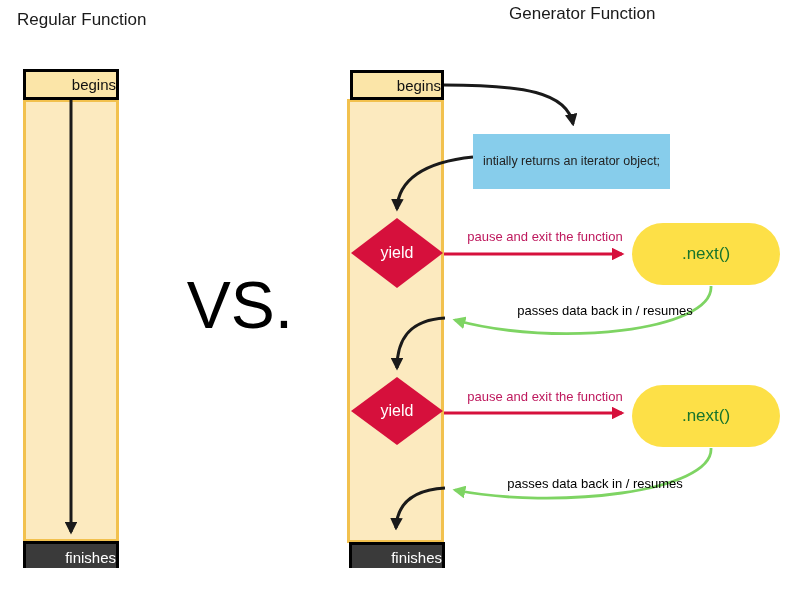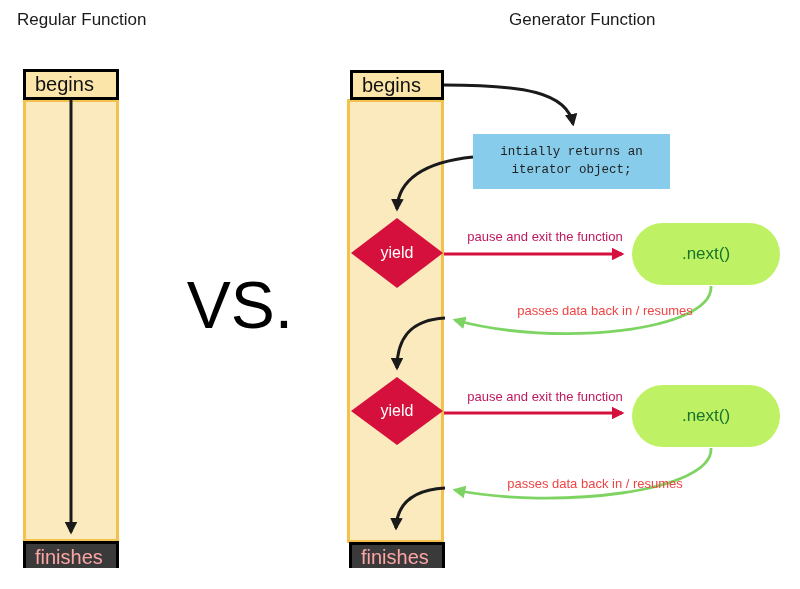--- a/index.html
+++ b/index.html
@@ -7,51 +7,51 @@
     position:relative;width:800px;height:568px;background:#ffffff;overflow:hidden;
     font-family:"Liberation Sans","DejaVu Sans",sans-serif;color:#1a1a1a;
   }
   .abs{position:absolute;box-sizing:border-box;}
   .title{font-size:17px;color:#1a1a1a;white-space:nowrap;}
   .vs{font-size:66px;line-height:1;color:#000000;text-align:center;}
   .col{
     background:#FCEABF;border:3px solid #F2C14E;
   }
   .terminal{
-    display:flex;align-items:center;justify-content:flex-start;
-    font-size:20px;border:3px solid #000;padding-left:9px;
+    display:flex;align-items:center;justify-content:flex-end;
+    font-size:15px;border:3px solid #000;padding-left:9px;
   }
   .begin{background:#FBE5A8;color:#111;}
-  .finish{background:#3A3A3A;color:#fca5a5;}
+  .finish{background:#3A3A3A;color:#ffffff;}
   .note{
     background:#87CDEB;color:#222;font-size:12.5px;line-height:1.4;
     display:flex;flex-direction:column;align-items:center;justify-content:center;
     text-align:center;
   }
   .diamond{
     background:#D6103C;color:#fff;font-size:16px;
     clip-path:polygon(50% 0,100% 50%,50% 100%,0 50%);
     display:flex;align-items:center;justify-content:center;
   }
   .pill{
-    background:#bef264;color:#17742C;font-size:17px;border-radius:31px;
+    background:#fde047;color:#17742C;font-size:17px;border-radius:31px;
     display:flex;align-items:center;justify-content:center;
   }
   .lbl{font-size:13px;text-align:center;white-space:nowrap;}
   .lbl.red{color:#be185d;}
-  .lbl.green{color:#ef4444;}
+  .lbl.green{color:#000000;}
   svg.overlay{position:absolute;left:0;top:0;pointer-events:none;}
 </style>
 </head>
 <body>
 
 <div id="stage">
 
   <div class="abs title" style="left:17px;top:10px;">Regular Function</div>
-  <div class="abs title" style="left:509px;top:10px;">Generator Function</div>
+  <div class="abs title" style="left:509px;top:4px;">Generator Function</div>
 
   <div class="abs vs" style="left:180px;top:272px;width:120px;">VS.</div>
 
   <div class="abs col" style="left:23px;top:99px;width:96px;height:443px;"></div>
   <div class="abs terminal begin" style="left:23px;top:69px;width:96px;height:31px;">
     <span>begins</span>
   </div>
   <div class="abs terminal finish" style="left:23px;top:541px;width:96px;height:32px;">
     <span>finishes</span>
   </div>
@@ -89,21 +89,21 @@
 
     <path d="M445,318 C408,320 397,341 397,368" stroke="#1a1a1a" stroke-width="3" fill="none" marker-end="url(#ab)"></path>
 
     <path d="M444,413 L622,413" stroke="#D6103C" stroke-width="3" fill="none" marker-end="url(#ar)"></path>
 
     <path d="M711,448 C714,492 555,510 455,490" stroke="#7ED463" stroke-width="2.8" fill="none" marker-end="url(#ag)"></path>
 
     <path d="M445,488 C411,490 397,505 396,528" stroke="#1a1a1a" stroke-width="3" fill="none" marker-end="url(#ab)"></path>
   </svg>
 
-  <div class="abs note" style="left:473px;top:134px;width:197px;height:55px;font-family:Liberation Mono, monospace;">
+  <div class="abs note" style="left:473px;top:134px;width:197px;height:55px;">
     <span>intially returns an iterator object;</span>
   </div>
 
   <div class="abs diamond" style="left:351px;top:218px;width:92px;height:70px;">
     <span>yield</span>
   </div>
   <div class="abs diamond" style="left:351px;top:377px;width:92px;height:68px;">
     <span>yield</span>
   </div>
 

